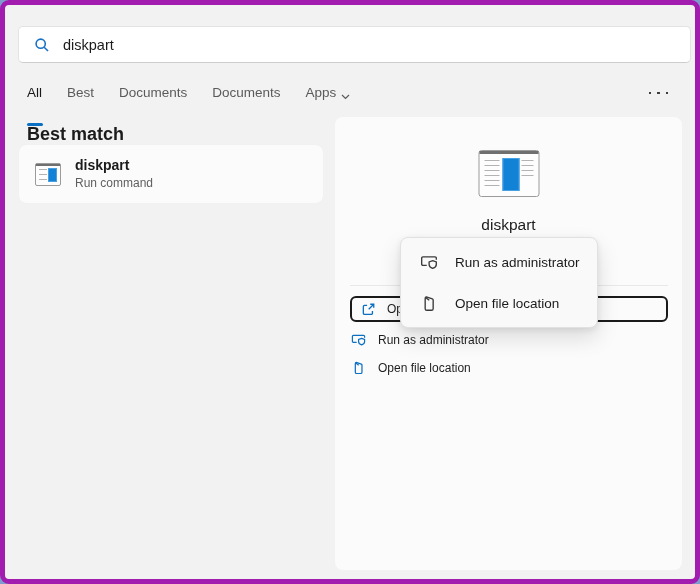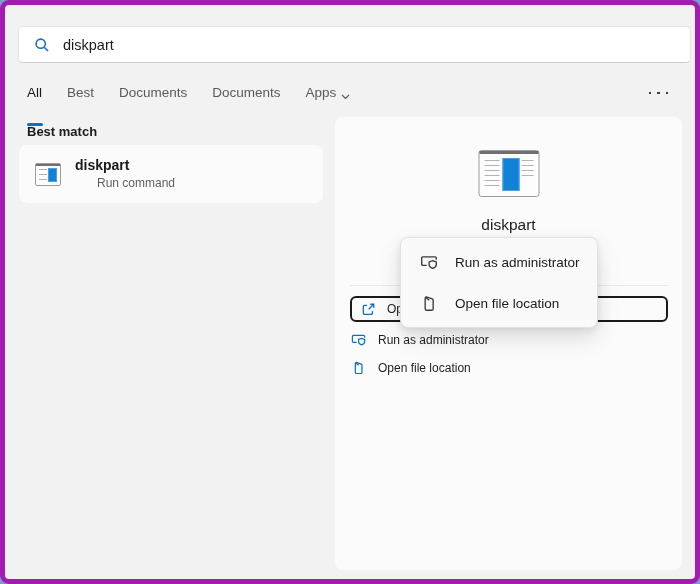--- a/index.html
+++ b/index.html
@@ -38,30 +38,30 @@
     content:'';position:absolute;left:50%;transform:translateX(-50%);
     bottom:0;width:16px;height:3px;border-radius:2px;background:#0b6fc2;
   }
   .more-dots{
     position:absolute;right:27px;top:84px;display:flex;gap:6px;align-items:center;height:8px;
   }
   .more-dots i{width:2.5px;height:2.5px;background:#3f3f3f;display:block;}
   
   .section-title{
     position:absolute;left:22px;top:119px;
-    font-size:13px;font-weight:700;color:#1b1b1b;
+    font-size:18px;font-weight:700;color:#1b1b1b;
   }
   .result-card{
     position:absolute;left:14px;top:140px;width:304px;height:58px;
     background:#fbfbfb;border-radius:7px;box-sizing:border-box;
     display:flex;align-items:center;gap:14px;padding-left:16px;
     box-shadow:0 0 1px rgba(0,0,0,0.06);
   }
   .result-title{font-size:14px;font-weight:700;color:#1b1b1b;line-height:17px;}
-  .result-sub{font-size:12px;color:#5f5f5f;line-height:15px;margin-top:2px;margin-left:22px;}
+  .result-sub{font-size:12px;color:#5f5f5f;line-height:15px;margin-top:2px;}
   
   .win-icon{position:relative;background:#fdfdfd;border:1px solid #9b9b9b;border-radius:2px;box-sizing:border-box;}
   .win-icon .bar{position:absolute;top:0;left:0;right:0;background:#6f6f6f;}
   .win-icon .ln{position:absolute;background:repeating-linear-gradient(to bottom,#b3b3b3 0 1.5px,transparent 1.5px 5px);}
   .win-icon .blue{position:absolute;background:#1282d7;border:1px solid #49a0e0;box-sizing:border-box;}
   
   .icon-sm{width:26px;height:23px;}
   .icon-sm .bar{height:2px;}
   .icon-sm .ln.l{left:3px;top:5px;width:8px;bottom:4px;}
   .icon-sm .ln.r{right:3px;top:5px;width:4px;height:8px;}

